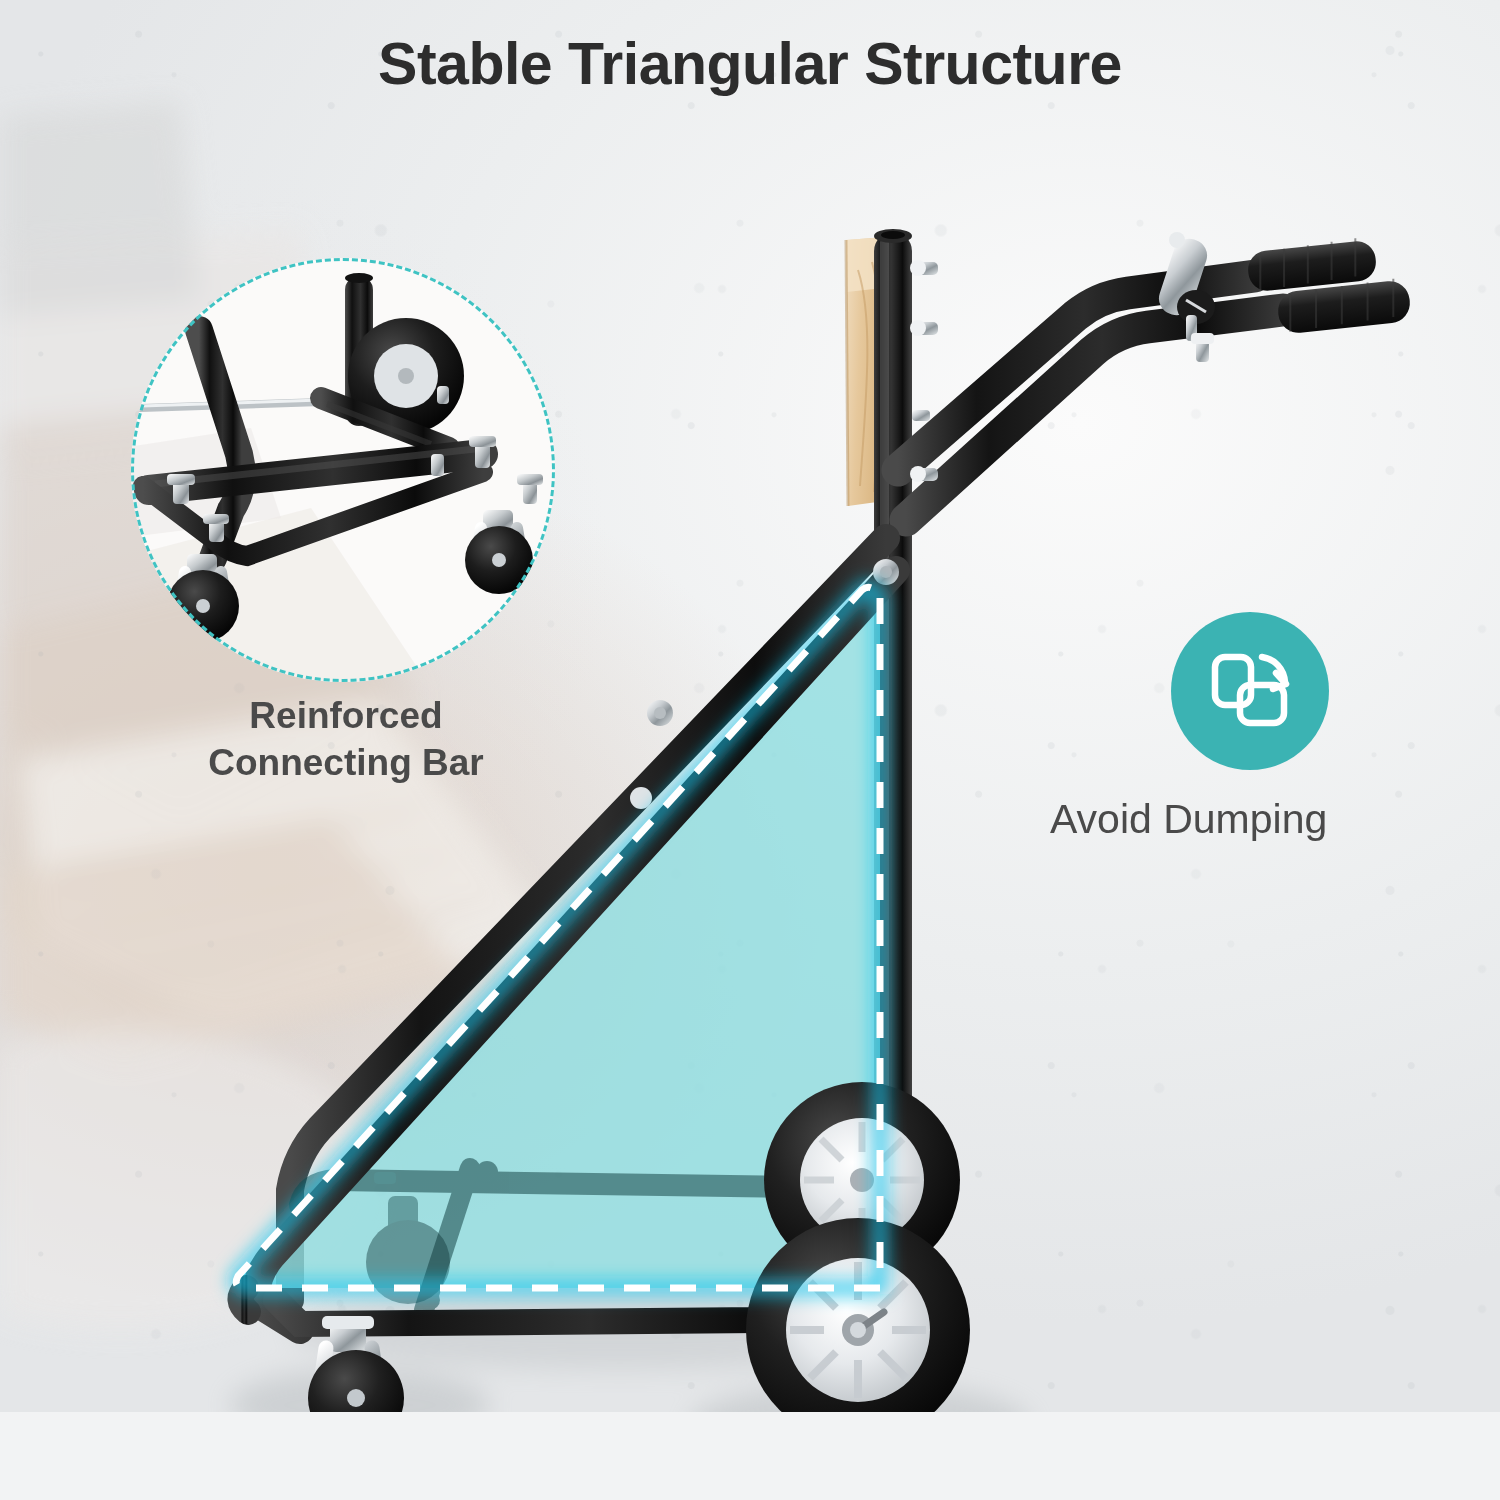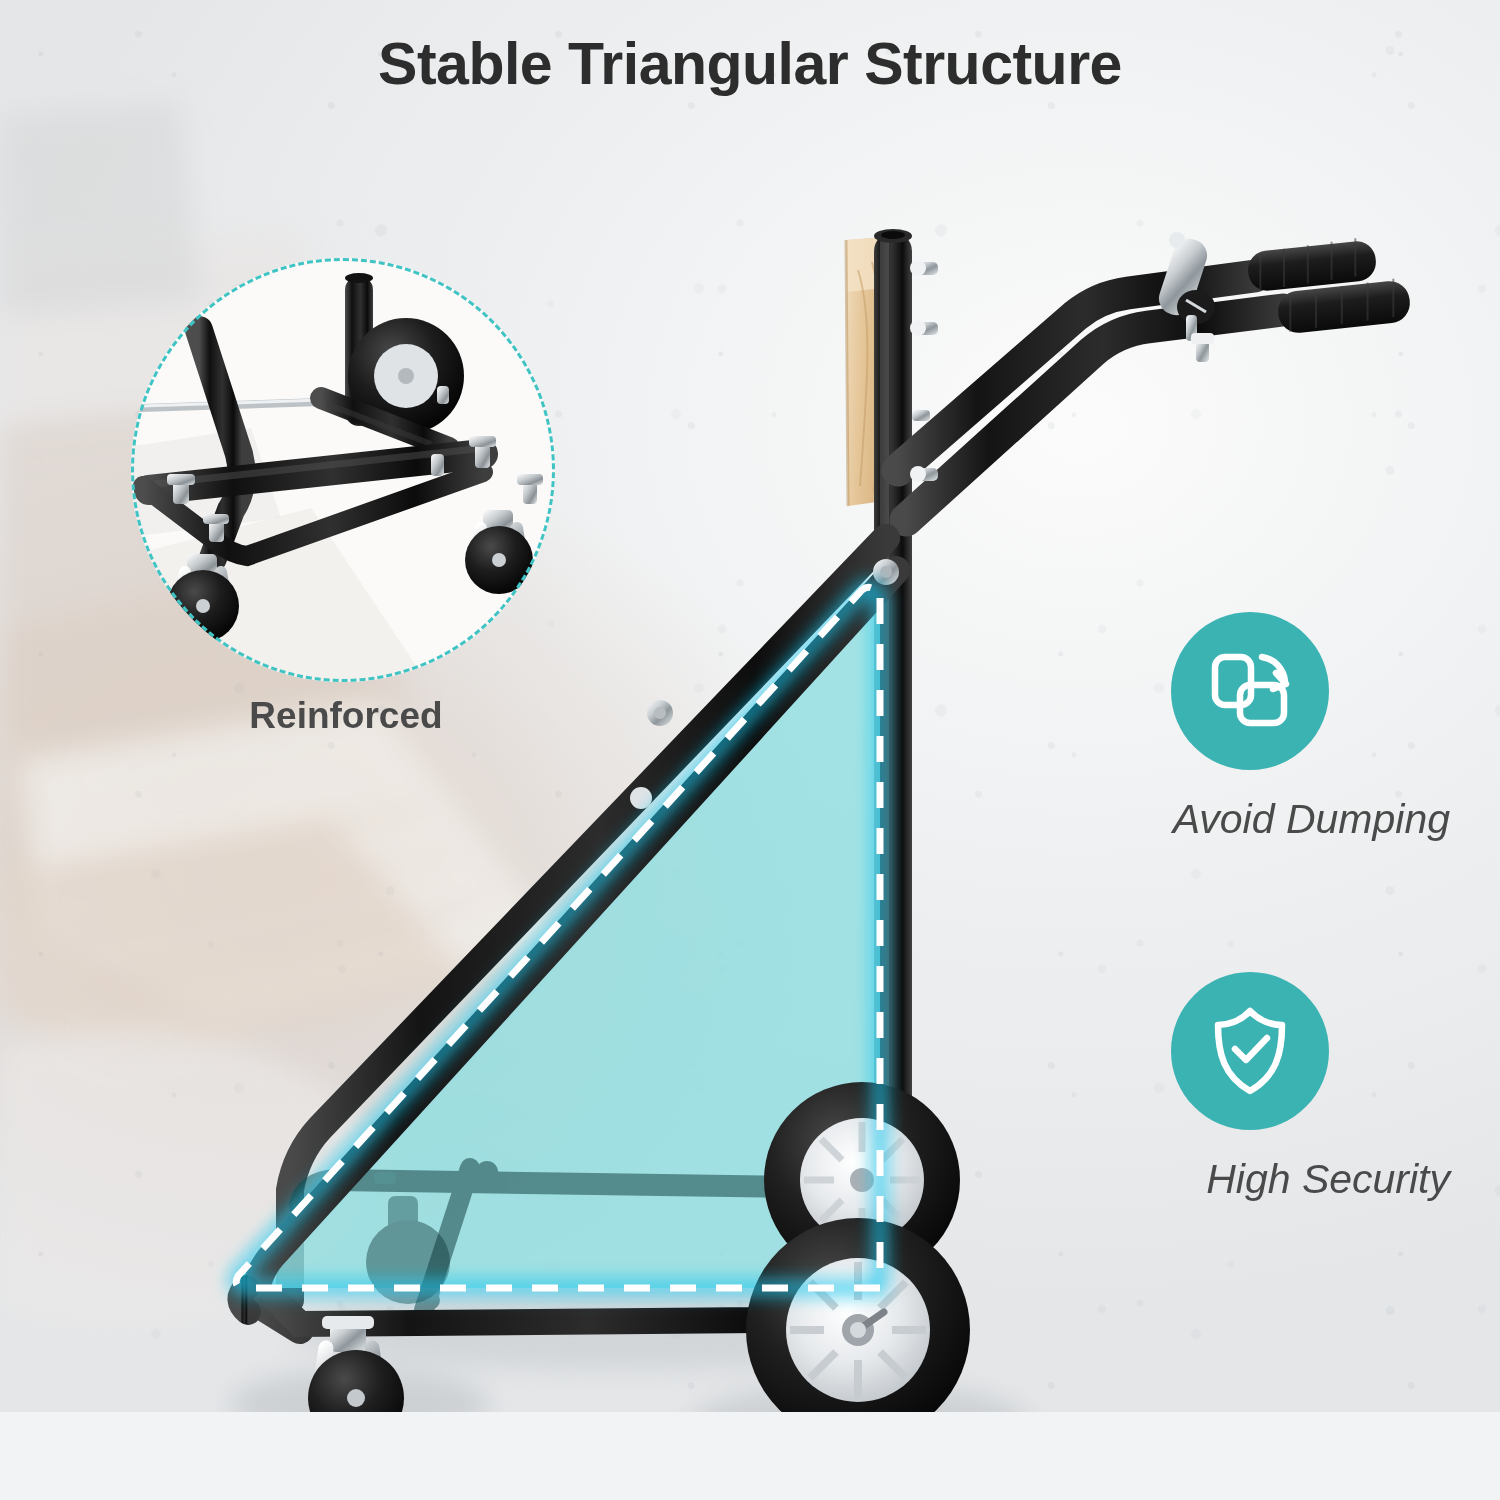--- a/index.html
+++ b/index.html
@@ -61,21 +61,21 @@
   }
   .inset-caption{
     position:absolute;left:86px;top:692px;width:520px;text-align:center;z-index:35;
     font-size:37px;line-height:1.28;color:#4a4a4a;font-weight:700;
   }
 
   
   .scene{position:absolute;inset:0;z-index:20;}
 
   
-  .feature{position:absolute;z-index:40;text-align:right;font-style:italic;}
+  .feature{position:absolute;z-index:40;text-align:left;}
   .f-icon{
     width:158px;height:158px;border-radius:50%;
     background:#3bb3b3;margin:0 auto;
     display:flex;align-items:center;justify-content:center;
   }
   .f-label{margin-top:26px;font-size:41px;color:#4a4a4a;font-weight:400;white-space:nowrap;}
   #feature-0{left:1050px;top:612px;width:400px;}
   #feature-1{left:1050px;top:972px;width:400px;}
 
   svg{display:block;}
@@ -410,41 +410,31 @@
           <circle cx="368" cy="302" r="34" fill="url(#ityre)"></circle>
           <circle cx="368" cy="302" r="7" fill="#cbd0d4"></circle>
         </g>
       </svg>
     </div>
     <div class="inset-ring"></div>
   </div>
 
   <div class="inset-caption">
     <div>Reinforced</div>
+    <div>Connecting Bar</div>
   </div>
 
   <div class="feature" id="feature-0">
     <div class="f-icon">
       <span>
         <svg width="96" height="96" viewBox="0 0 96 96" fill="none" stroke="#ffffff" stroke-width="6.5" stroke-linecap="round" stroke-linejoin="round">
           <rect x="13" y="14" width="36" height="48" rx="10"></rect>
           <rect x="38" y="42" width="44" height="38" rx="10"></rect>
           <path d="M60 14 C73 16, 82 26, 83 39"></path>
           <path d="M74 30 L84 41 L71 46"></path>
         </svg>
       </span>
     </div>
     <div class="f-label">Avoid Dumping</div>
   </div>
 
-  <div class="feature" id="feature-1">
-    <div class="f-icon">
-      <span>
-        <svg width="98" height="98" viewBox="0 0 98 98" fill="none" stroke="#ffffff" stroke-width="6.5" stroke-linecap="round" stroke-linejoin="round">
-          <path d="M49 9 C40 19, 27 23, 17 23 C17 52, 23 74, 49 89 C75 74, 81 52, 81 23 C71 23, 58 19, 49 9 Z"></path>
-          <path d="M34 47 L45 58 L66 36"></path>
-        </svg>
-      </span>
-    </div>
-    <div class="f-label">High Security</div>
-  </div>
 
 </div>
 
 </body></html>

